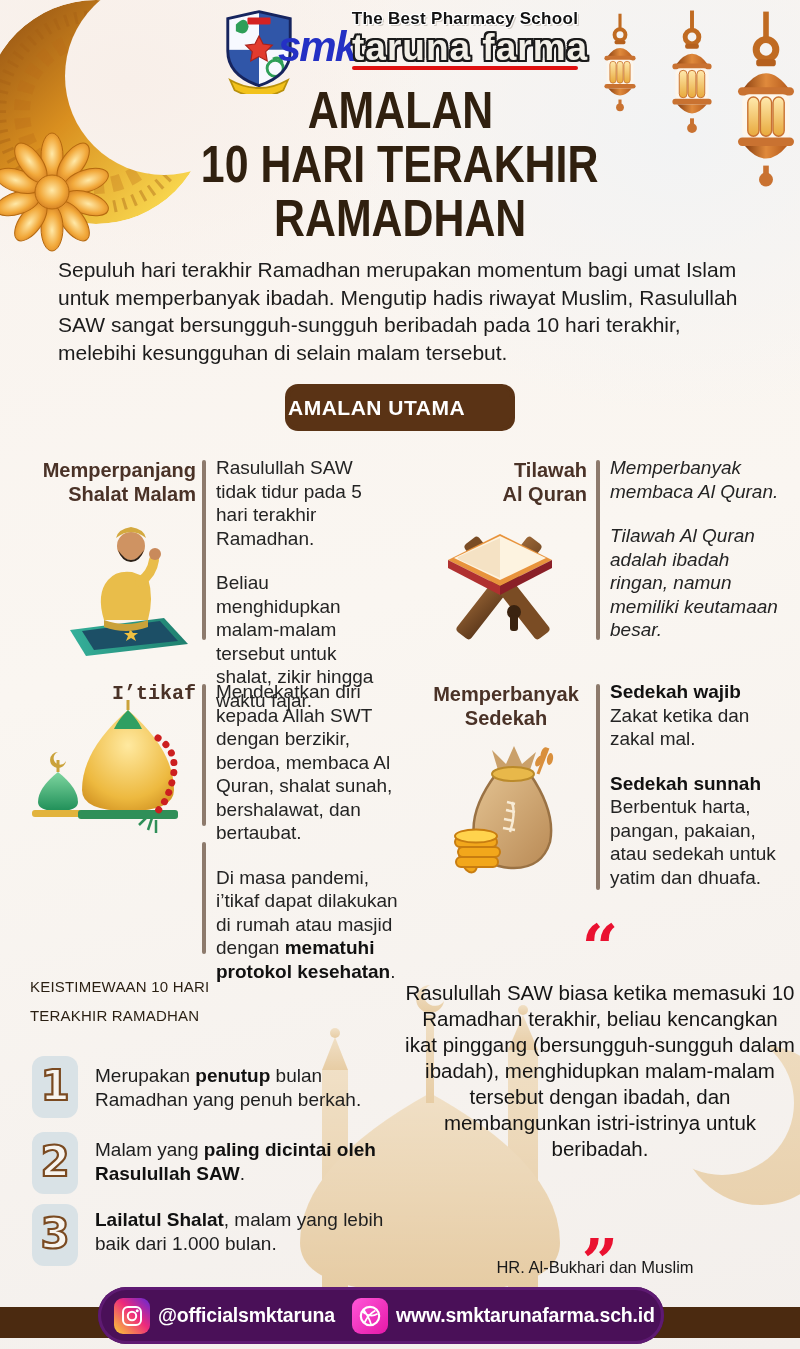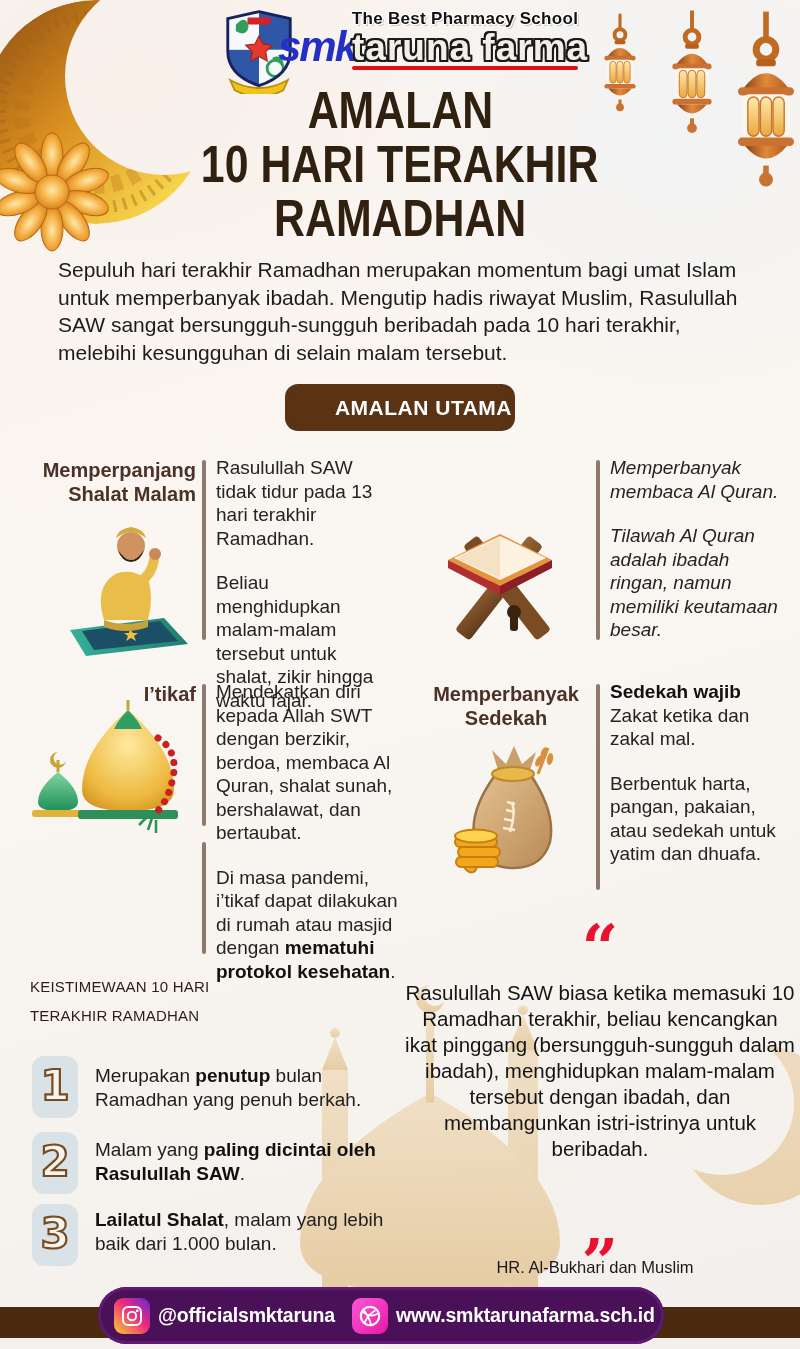--- a/index.html
+++ b/index.html
@@ -23,21 +23,21 @@
   .brand-underline{background:#e01010;height:4px;border-radius:2px;}
 
   
   .title-line{display:block;text-align:center;font-weight:800;color:#30200f;
     font-size:51px;line-height:54px;letter-spacing:0;}
   .condense{display:inline-block;transform:scaleX(.84);transform-origin:center;white-space:nowrap;}
 
   .intro{font-size:21px;line-height:27.5px;color:#1c1c1c;}
 
   .badge{background:#5a3315;color:#fff;font-weight:800;font-size:21px;letter-spacing:.5px;
-    text-align:right;line-height:41px;border-radius:10px;box-shadow:0 0 0 3px #5a3315, inset 0 0 0 2px #5a3315;}
+    text-align:left;line-height:41px;border-radius:10px;box-shadow:0 0 0 3px #5a3315, inset 0 0 0 2px #5a3315;}
 
   
   .sec-title{font-weight:800;color:#4a3227;font-size:20px;line-height:24px;text-align:right;}
   .divider{width:4px;background:#8d7a6c;border-radius:2px;}
   .sec-text{font-size:19px;line-height:23.5px;color:#242424;}
   .sec-text p{margin:0 0 21px 0;}
   .sec-text strong, .k-text strong{font-weight:800;color:#111;}
   .sub-head{font-weight:800;color:#111;margin:0;}
 
   
@@ -195,21 +195,21 @@
     <span class="title-line"><span class="condense">RAMADHAN</span></span>
   </div>
 
   <div class="abs z2 intro" style="left:58px;top:256px;width:684px;">Sepuluh hari terakhir Ramadhan merupakan momentum bagi umat Islam untuk memperbanyak ibadah. Mengutip hadis riwayat Muslim, Rasulullah SAW sangat bersungguh-sungguh beribadah pada 10 hari terakhir, melebihi kesungguhan di selain malam tersebut.</div>
 
   <div class="abs z2 badge" style="left:288px;top:387px;width:224px;height:41px;">AMALAN UTAMA</div>
 
   <div class="abs z2 sec-title" style="left:24px;top:458px;width:172px;">Memperpanjang Shalat Malam</div>
   <div class="abs z2 divider" style="left:202px;top:460px;height:180px;"></div>
   <div class="abs z2 sec-text" style="left:216px;top:456px;width:178px;">
-    <p>Rasulullah SAW tidak tidur pada 13 hari terakhir Ramadhan.</p>
+    <p>Rasulullah SAW tidak tidur pada 5 hari terakhir Ramadhan.</p>
     <p>Beliau menghidupkan malam-malam tersebut untuk shalat, zikir hingga waktu fajar.</p>
   </div>
   <svg class="abs z2" style="left:52px;top:498px;" width="140" height="162" viewBox="0 0 140 162">
     <defs>
         <linearGradient id="matg" x1="0" y1="0" x2="1" y2="0">
       <stop offset="0" stop-color="#35b09a"></stop>
           <stop offset="1" stop-color="#1f7f6e"></stop>
         </linearGradient>
       </defs>
     <path d="M18,132 L112,120 L136,146 L34,158 Z" fill="url(#matg)"></path>
@@ -217,20 +217,21 @@
     <path d="M78,131 l3,4 5,0 -4,3 2,5 -5,-3 -5,3 2,-5 -4,-3 5,0 Z" fill="#f0c040"></path>
     <path d="M52,122 Q44,96 56,82 Q64,72 80,74 L96,80 Q102,100 96,122 Z" fill="#e9bd4a"></path>
     <path d="M52,122 q22,8 44,0 l0,7 q-22,8 -44,0 Z" fill="#caa23a"></path>
     <path d="M88,84 Q100,76 102,62" stroke="#e9bd4a" stroke-width="10" fill="none" stroke-linecap="round"></path>
     <circle cx="103" cy="56" r="6" fill="#c98a5b"></circle>
     <circle cx="79" cy="48" r="14" fill="#cf9362"></circle>
     <path d="M66,52 Q79,72 92,52 Q88,64 79,64 Q70,64 66,52 Z" fill="#2b2118"></path>
     <path d="M64,40 Q79,28 94,40 Q92,31 79,29 Q66,31 64,40 Z" fill="#d4a93f"></path>
   </svg>
 
+  <div class="abs z2 sec-title" style="left:492px;top:458px;width:95px;">Tilawah Al Quran</div>
   <div class="abs z2 divider" style="left:596px;top:460px;height:180px;"></div>
   <div class="abs z2 sec-text" style="left:610px;top:456px;width:182px;font-style:italic;">
     <p>Memperbanyak membaca Al Quran.</p>
     <p>Tilawah Al Quran adalah ibadah ringan, namun memiliki keutamaan besar.</p>
   </div>
   <svg class="abs z2" style="left:428px;top:500px;" width="150" height="152" viewBox="0 0 150 152">
     <defs>
         <linearGradient id="wood" x1="0" y1="0" x2="1" y2="1">
       <stop offset="0" stop-color="#9a6636"></stop>
           <stop offset="1" stop-color="#5f3a1c"></stop>
@@ -240,21 +241,21 @@
     <rect x="70" y="28" width="18" height="120" rx="4" transform="rotate(-38 79 88)" fill="#7a4c24"></rect>
     <circle cx="86" cy="112" r="7" fill="#3a2310"></circle>
     <rect x="82" y="115" width="8" height="16" rx="3" fill="#3a2310"></rect>
     <path d="M20,60 L72,34 L124,60 L72,86 Z" fill="#e8933c"></path>
     <path d="M20,60 L72,86 L72,95 L20,68 Z" fill="#b03030"></path>
     <path d="M124,60 L72,86 L72,95 L124,68 Z" fill="#8a1f28"></path>
     <path d="M26,58 L72,36 L118,58 L72,80 Z" fill="#fdf3e0"></path>
     <path d="M30,57 L72,38 L72,78 L30,59 Z" fill="#f5e2c4"></path>
   </svg>
 
-  <div class="abs z2 sec-title" style="left:24px;top:682px;width:172px;">I’tikaf</div>
+  <div class="abs z2 sec-title" style="left:24px;top:682px;width:172px;font-family:Liberation Mono, monospace;">I’tikaf</div>
   <div class="abs z2 divider" style="left:202px;top:684px;height:142px;"></div>
   <div class="abs z2 divider" style="left:202px;top:842px;height:112px;"></div>
   <div class="abs z2 sec-text" style="left:216px;top:680px;width:182px;">
     <p>Mendekatkan diri kepada Allah SWT dengan berzikir, berdoa, membaca Al Quran, shalat sunah, bershalawat, dan bertaubat.</p>
     <p><span>Di masa pandemi, i’tikaf dapat dilakukan di rumah atau masjid dengan </span><strong>mematuhi protokol kesehatan</strong><span>.</span></p>
   </div>
   <svg class="abs z2" style="left:28px;top:698px;" width="170" height="142" viewBox="0 0 170 142">
     <defs>
       <radialGradient id="domeg" cx=".5" cy=".35" r=".75">
         <stop offset="0" stop-color="#ffe9a0"></stop>
@@ -276,20 +277,21 @@
     <rect x="50" y="112" width="100" height="9" rx="3" fill="#2f8f58"></rect>
     <path d="M130,40 q22,14 14,44 q-6,24 -20,34" fill="none" stroke="#cc1f1f" stroke-width="7" stroke-linecap="round" stroke-dasharray="0.1 10"></path>
     <path d="M124,120 l-4,12 M128,122 l0,13 M120,118 l-9,9" stroke="#2f8f58" stroke-width="2.5" fill="none"></path>
   </svg>
 
   <div class="abs z2 sec-title" style="left:425px;top:682px;width:162px;text-align:center;">Memperbanyak Sedekah</div>
   <div class="abs z2 divider" style="left:596px;top:684px;height:206px;"></div>
   <div class="abs z2 sec-text" style="left:610px;top:680px;width:184px;">
     <p style="margin-bottom:0;" class="sub-head">Sedekah wajib</p>
     <p>Zakat ketika dan zakal mal.</p>
+    <p style="margin-bottom:0;" class="sub-head">Sedekah sunnah</p>
     <p>Berbentuk harta, pangan, pakaian, atau sedekah untuk yatim dan dhuafa.</p>
   </div>
   <svg class="abs z2" style="left:440px;top:740px;" width="145" height="148" viewBox="0 0 145 148">
     <defs>
         <linearGradient id="bagg" x1="0" y1="0" x2="1" y2="1">
       <stop offset="0" stop-color="#e3c291"></stop>
           <stop offset="1" stop-color="#b98a55"></stop>
         </linearGradient>
       </defs>
     <line x1="98" y1="34" x2="108" y2="8" stroke="#d98f3c" stroke-width="3"></line>

